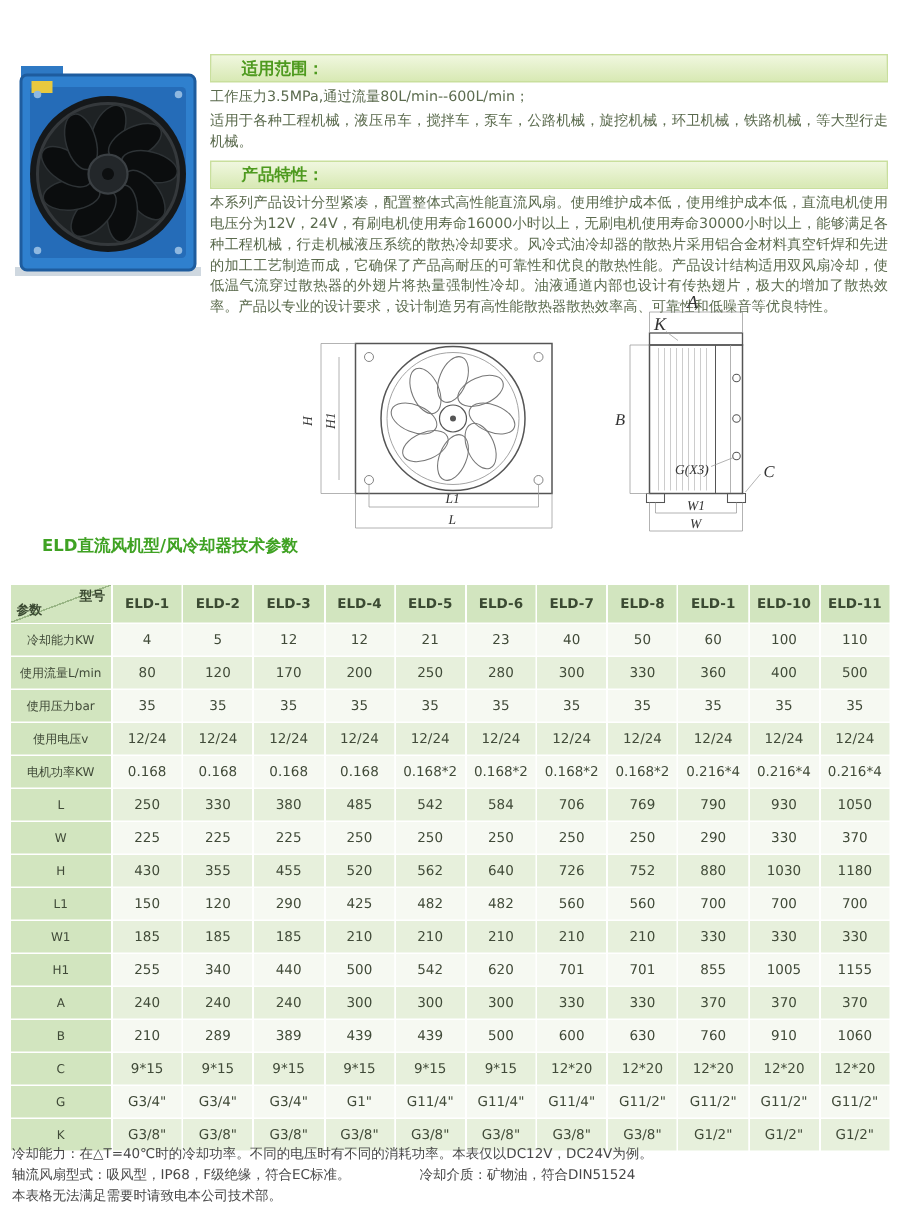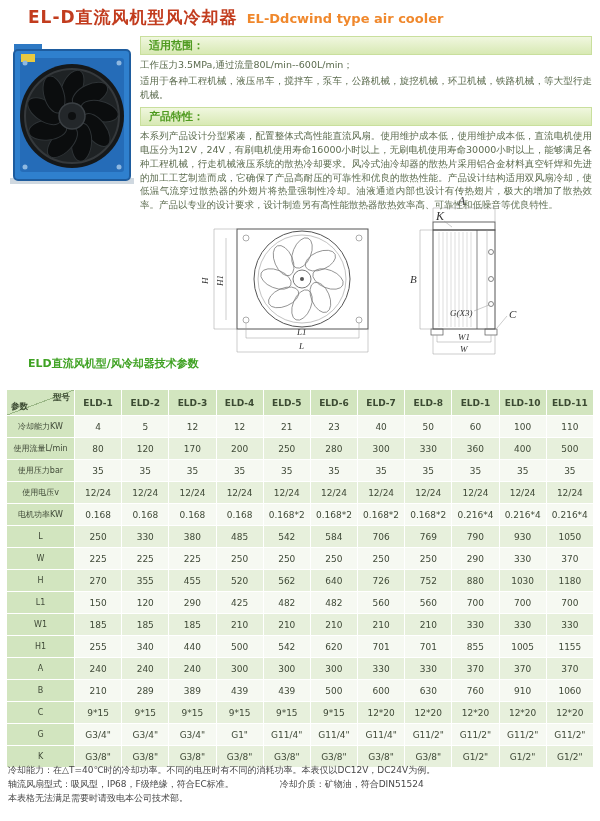--- a/index.html
+++ b/index.html
@@ -9,21 +9,21 @@
 
   .hdr { position:absolute; top:6px; left:28px; white-space:nowrap; }
   .hdr .cn { font-size:17px; font-weight:bold; color:#c23c1e; letter-spacing:1px; }
   .hdr .en { font-size:13px; font-weight:bold; color:#f0882c; margin-left:4px; }
 
   .photo { position:absolute; top:38px; left:8px; width:130px; height:152px; }
 
   .textcol { position:absolute; top:36px; left:140px; width:452px; }
   .seclabel { display:block; font-size:11px; font-weight:bold; color:#4e9a1f;
               background:linear-gradient(#f0f7df,#d8e9b4); border:1px solid #c9df9d;
-              padding:1px 8px; margin-bottom:3px; }
+              padding:1px 20px; margin-bottom:3px; }
   .bodytext { font-size:9.5px; color:#5b6b4e; line-height:1.45; text-align:justify; margin-bottom:2px; }
   .features-gap { height:4px; }
 
   .drawing { position:absolute; top:192px; left:0; width:600px; height:170px; }
   .dim { font-family:"Liberation Serif","DejaVu Serif",serif; font-style:italic; fill:#333; font-size:9px; }
   .dim-big { font-size:12px; }
   .dim-mid { font-size:11px; }
 
   .tbl-title { position:absolute; top:356px; left:28px; font-size:11px; font-weight:bold; color:#3fa223; }
 
@@ -44,24 +44,20 @@
   th.corner .c-bot { position:absolute; bottom:2px; left:4px; font-size:8.5px; z-index:1; }
 
   .notes { position:absolute; top:764px; left:8px; width:586px; font-size:9px; color:#474747; line-height:1.55; }
   .notes .sep { display:inline-block; width:46px; }
 </style>
 </head>
 <body>
 
 <div class="page">
 
-  <div class="hdr">
-    <span class="cn">EL-D直流风机型风冷却器</span>
-    <span class="en">EL-Ddcwind type air cooler</span>
-  </div>
 
   <div class="photo">
     <svg width="130" height="152" viewBox="0 0 130 152">
       <rect x="2" y="140" width="124" height="6" fill="#cfd8e0"></rect>
       <rect x="6" y="6" width="28" height="10" fill="#2e79c4"></rect>
       <rect x="6" y="12" width="116" height="130" rx="4" fill="#2f80ce" stroke="#1e5c9e" stroke-width="2"></rect>
       <rect x="12" y="20" width="104" height="114" rx="3" fill="#256cb8"></rect>
       <rect x="13" y="16" width="14" height="8" fill="#e8c93f"></rect>
       <circle cx="64" cy="78" r="52" fill="#15181a"></circle>
       <circle cx="64" cy="78" r="47" fill="#1e2224" stroke="#35393c" stroke-width="2"></circle>
@@ -304,21 +300,21 @@
           <td>250</td>
           <td>250</td>
           <td>250</td>
           <td>250</td>
           <td>290</td>
           <td>330</td>
           <td>370</td>
         </tr>
         <tr>
           <th>H</th>
-          <td>270</td>
+          <td>430</td>
           <td>355</td>
           <td>455</td>
           <td>520</td>
           <td>562</td>
           <td>640</td>
           <td>726</td>
           <td>752</td>
           <td>880</td>
           <td>1030</td>
           <td>1180</td>

